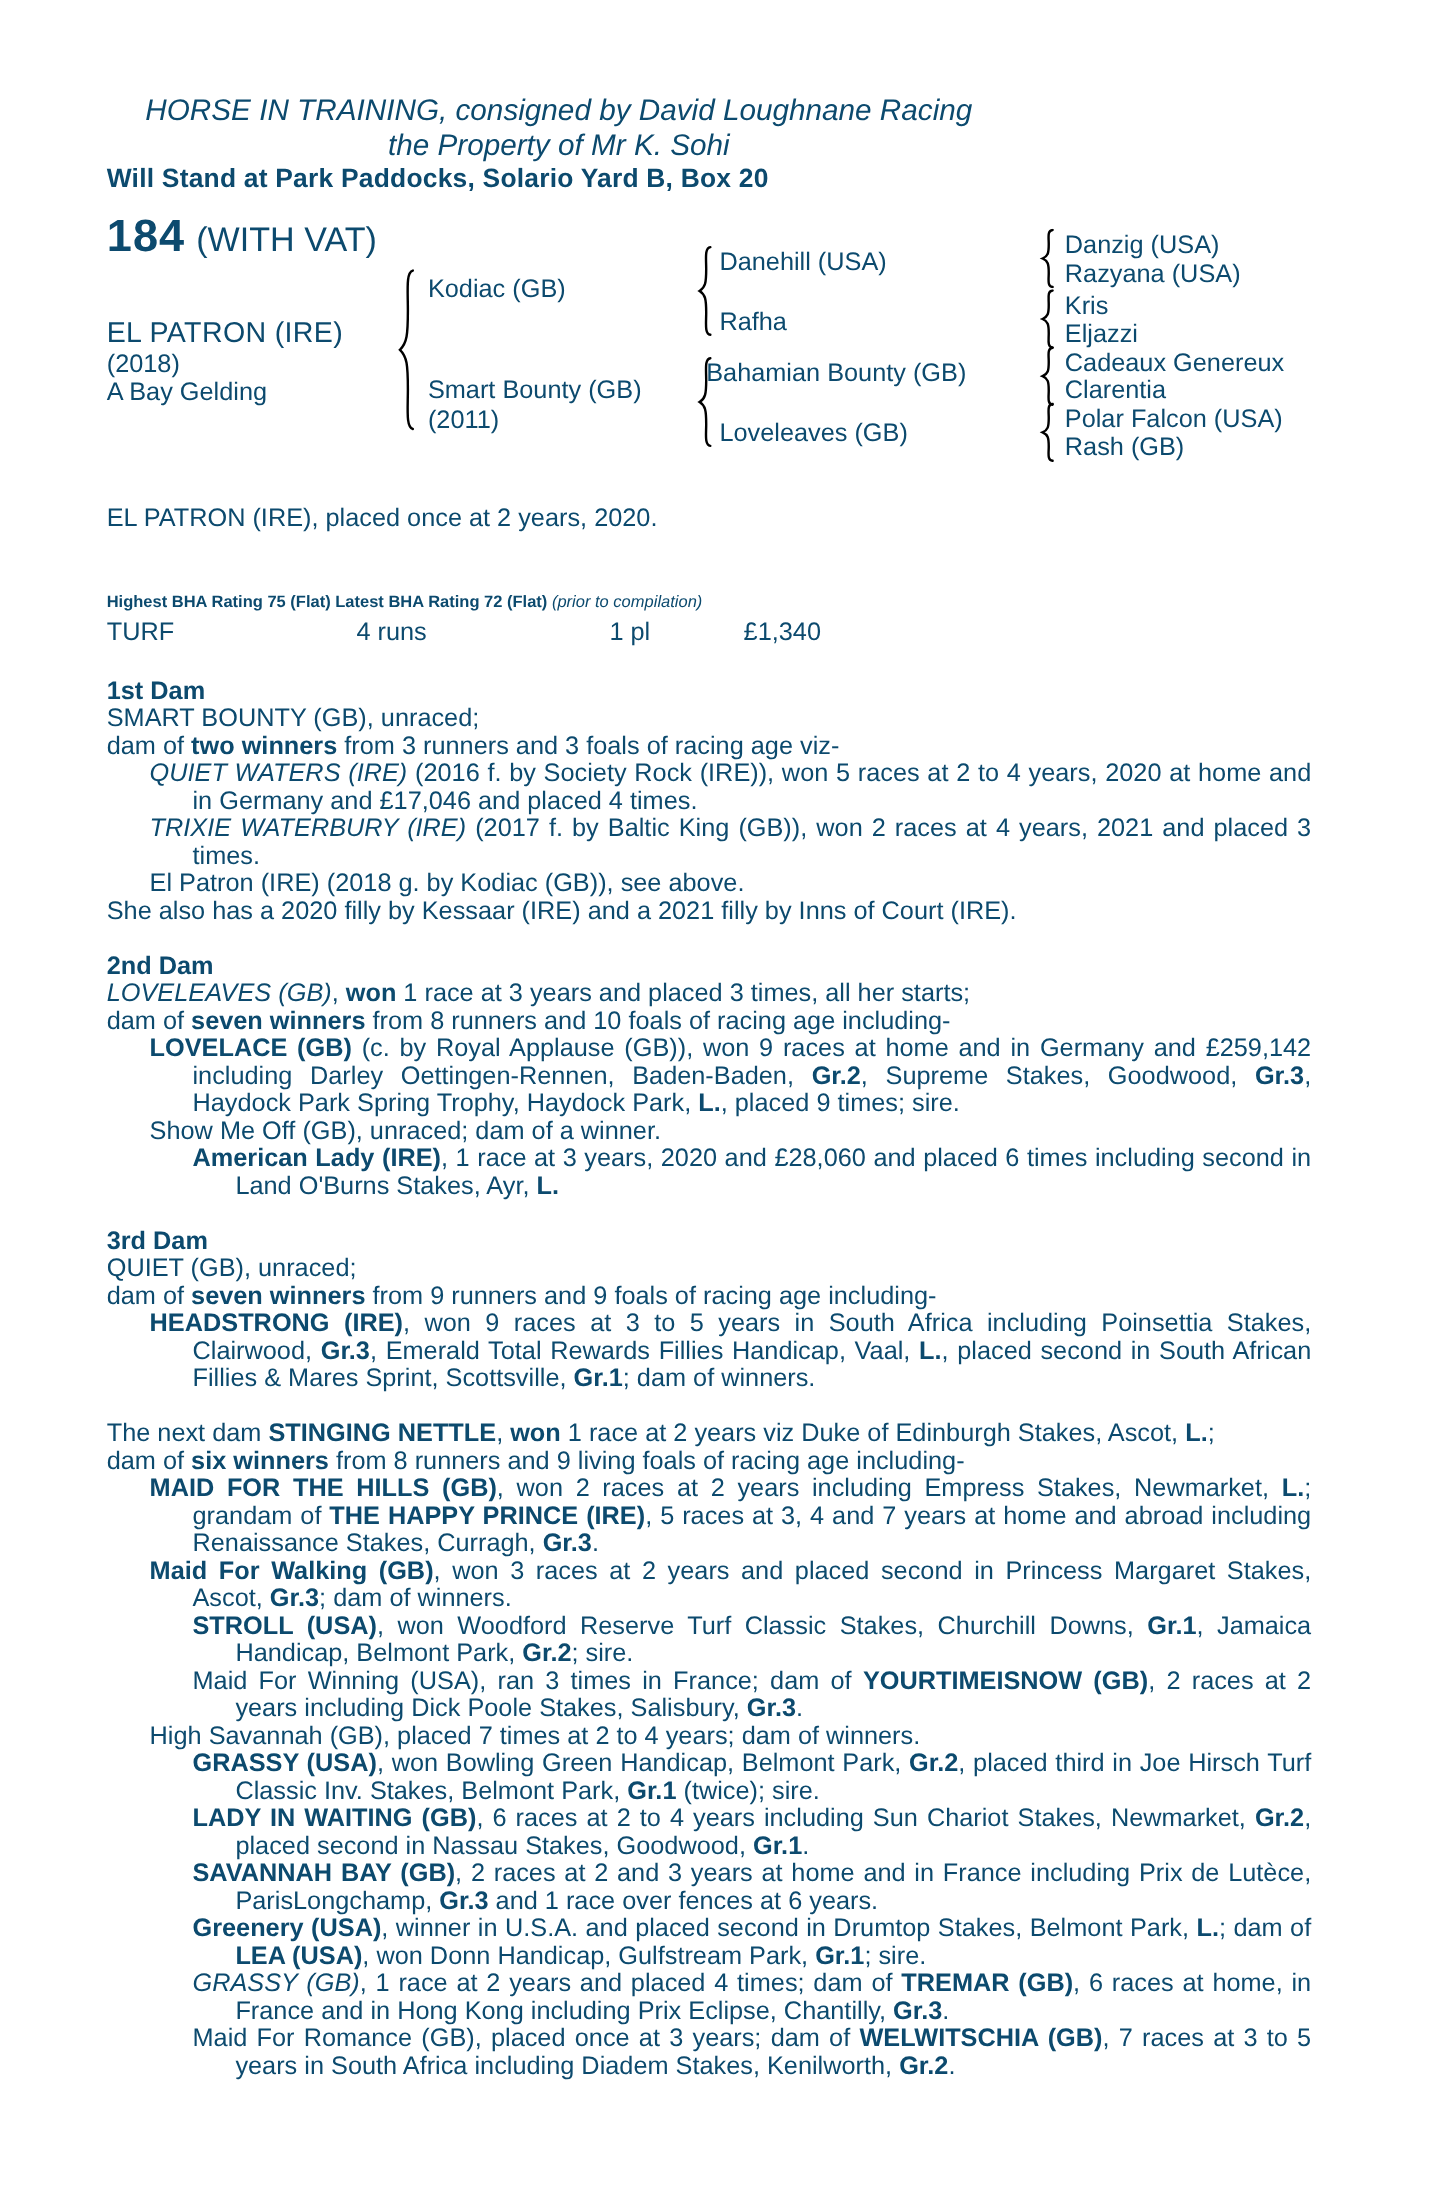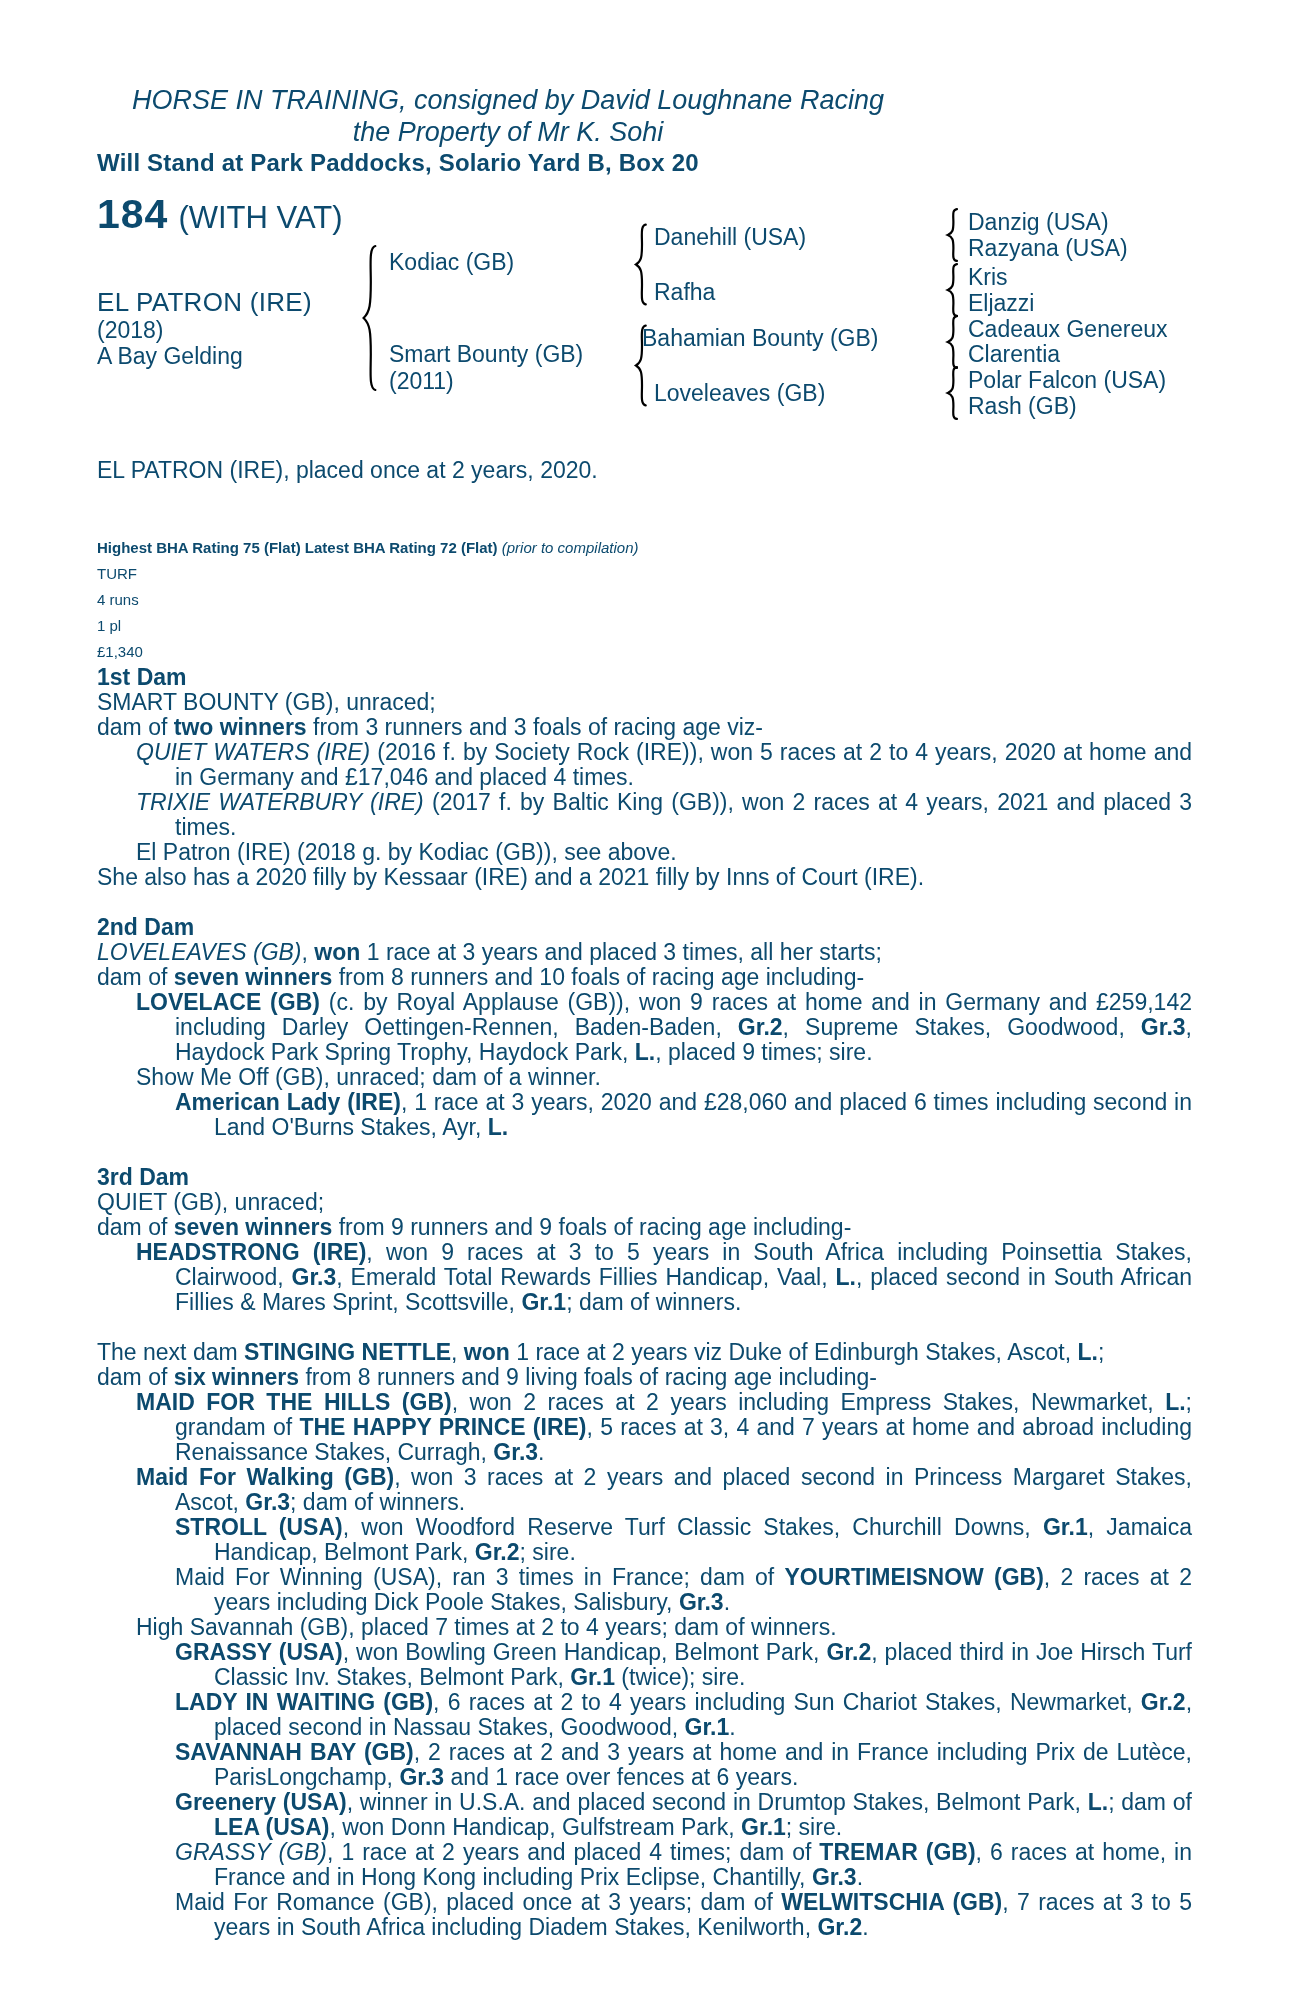--- a/index.html
+++ b/index.html
@@ -25,27 +25,27 @@
   .lot-vat{font-size:31px;margin-left:10px;}
   .horse-name{font-weight:400;font-size:26px;letter-spacing:.3px;}
   .brace{position:absolute;}
   .brace path{fill:none;stroke:#000;stroke-width:2.2;vector-effect:non-scaling-stroke;stroke-linecap:round;}
 
   
   .race-summary{margin:30px 0 0 0;font-size:23px;line-height:25px;}
   .rating-line{margin:52px 0 0 0;font-size:15px;line-height:26px;}
   .rating-bold{font-weight:700;}
   .rating-note{font-style:italic;}
-  .turf-row{display:flex;font-size:15px;line-height:26px;flex-direction:column;}
+  .turf-row{display:flex;font-size:23px;line-height:26px;}
   .turf-row .c1{width:227px;}
   .turf-row .c2{width:230px;}
   .turf-row .c3{width:122px;}
 
   
-  .sections{}
+  .sections{margin-top:28px;}
   .section + .section{margin-top:25px;}
   .section p{margin:0;font-size:23px;line-height:25px;text-align:justify;}
   .sec-title{font-weight:700;text-align:left !important;}
   .lv0{padding-left:0;}
   .lvhang{padding-left:39px;text-indent:-39px;}
   .lv1{padding-left:78px;text-indent:-39px;}
   .lv2{padding-left:117px;text-indent:-39px;}
   .s-n{font-weight:400;font-style:normal;}
   .s-b{font-weight:700;}
   .s-i{font-style:italic;}

